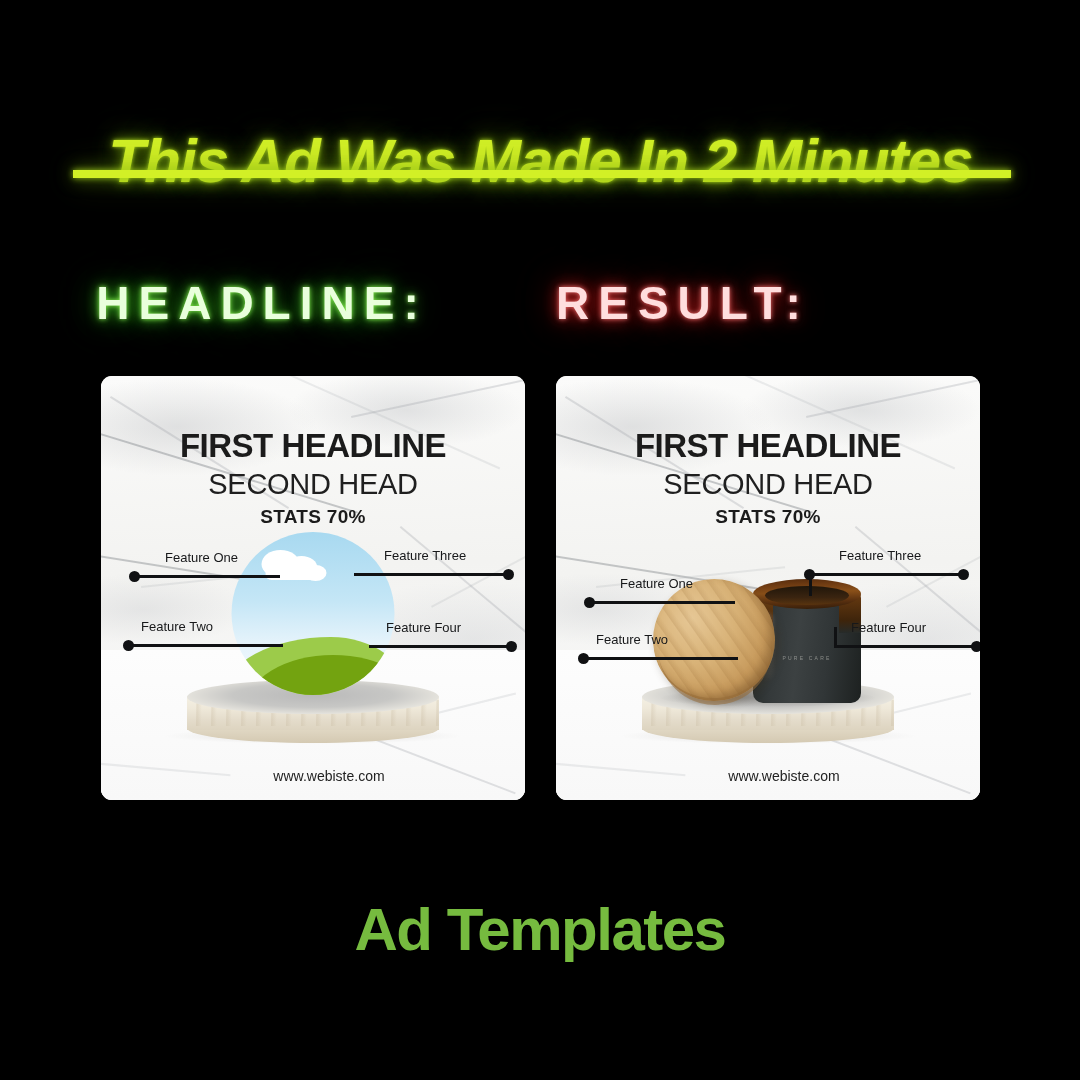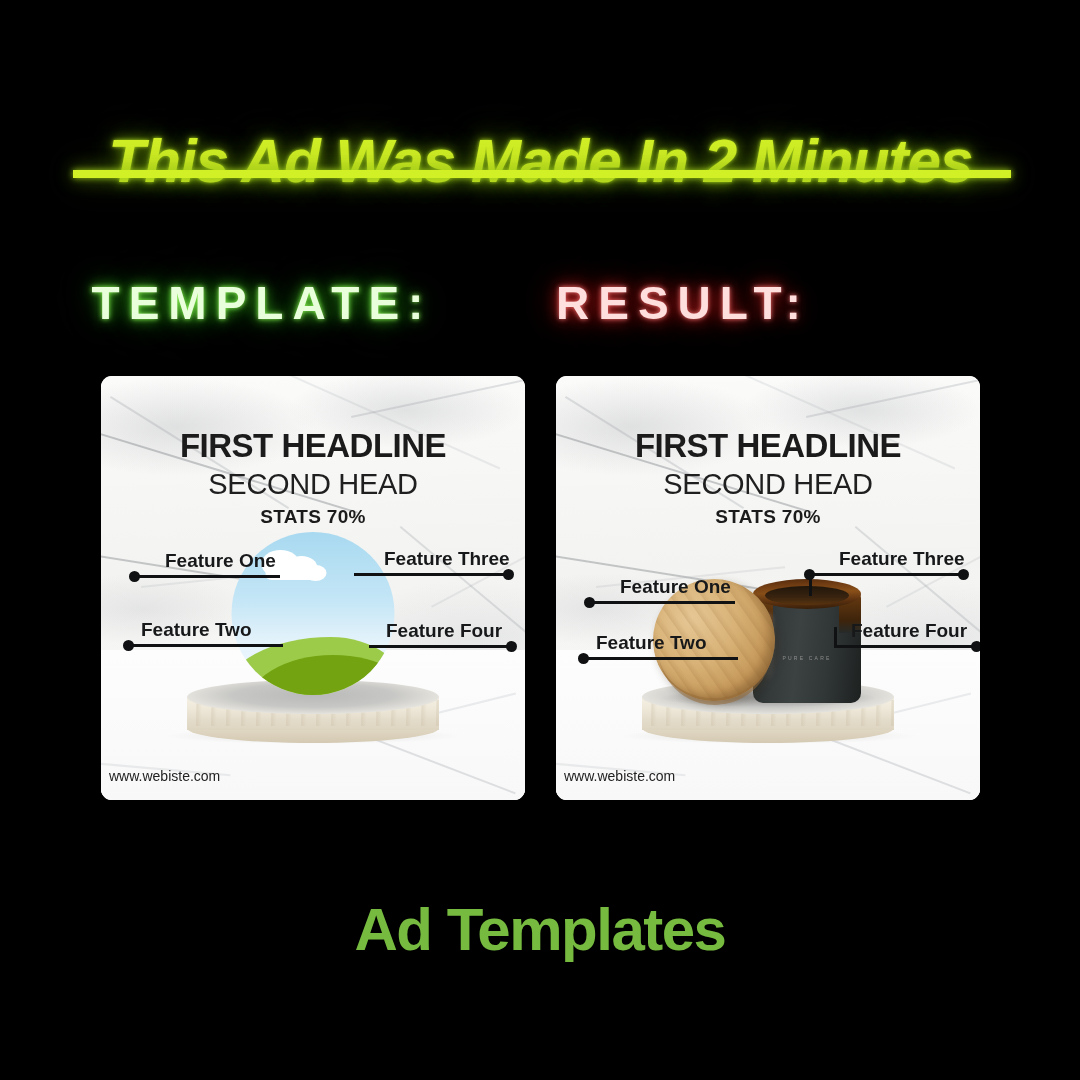--- a/index.html
+++ b/index.html
@@ -222,56 +222,56 @@
   .product-shadow{
     position:absolute; left:8px; bottom:-4px; width:214px; height:18px;
     border-radius:50%;
     background:radial-gradient(ellipse at 50% 50%, rgba(60,55,48,.34), rgba(60,55,48,0) 72%);
   }
 
   
   .feat{ position:absolute; }
   .feat .lbl{
     position:absolute; white-space:nowrap;
-    font-size:19px; color:#17181a; font-weight:bold;
+    font-size:13px; color:#17181a; font-weight:normal;
   }
   .feat .line{
     position:absolute; height:3px; background:#101113;
   }
   .feat .stem{
     position:absolute; width:3px; background:#101113;
   }
   .feat .dot{
     position:absolute; width:11px; height:11px; border-radius:50%;
     background:#101113;
   }
 
   
   .card-url{
-    position:absolute; left:8px; width:100%; bottom:16px;
-    text-align:left; font-size:14px; color:#222;
+    position:absolute; left:16px; width:100%; bottom:16px;
+    text-align:center; font-size:14px; color:#222;
   }
 
   
   .bottom-title{
     position:absolute; left:0; top:895px; width:1080px;
     text-align:center;
     font-size:60px; font-weight:bold; letter-spacing:-1.5px;
     color:#76bb3f;
   }
 </style>
 </head>
 <body>
 
 <div class="headline-wrap">
   <span class="headline">This Ad Was Made In 2 Minutes</span>
 </div>
 <div class="headline-rule"></div>
 
-<div class="seclabel template">TEMPLATE:</div>
+<div class="seclabel template">HEADLINE:</div>
 <div class="seclabel result">RESULT:</div>
 
 <div class="card left">
   <div class="marble">
     <div class="vein" style="left:-30px;top:48px;width:300px;height:2px;transform:rotate(17deg);"></div>
     <div class="vein soft" style="left:10px;top:20px;width:210px;height:2px;transform:rotate(32deg);"></div>
     <div class="vein faint" style="left:180px;top:-6px;width:240px;height:2px;transform:rotate(24deg);"></div>
     <div class="vein soft" style="left:250px;top:40px;width:200px;height:2px;transform:rotate(-12deg);"></div>
     <div class="vein" style="left:-10px;top:178px;width:270px;height:2px;transform:rotate(9deg);"></div>
     <div class="vein faint" style="left:40px;top:210px;width:190px;height:2px;transform:rotate(-6deg);"></div>

